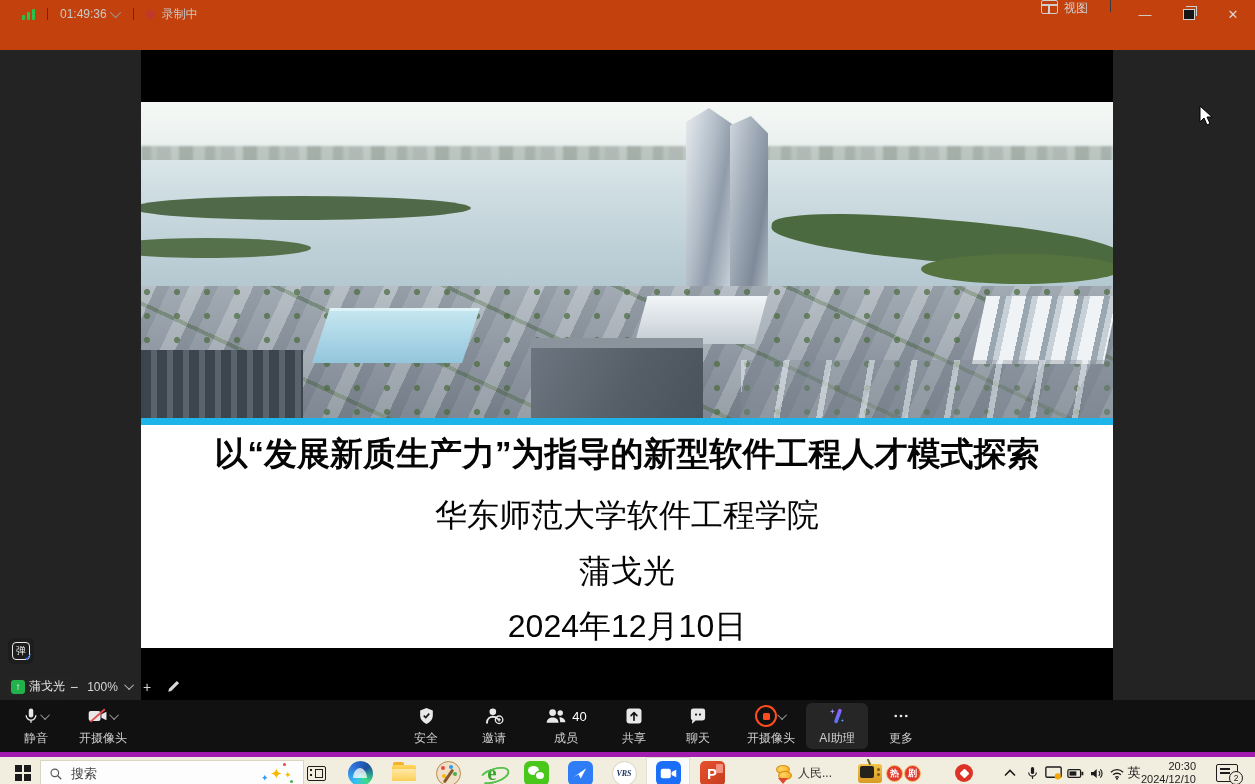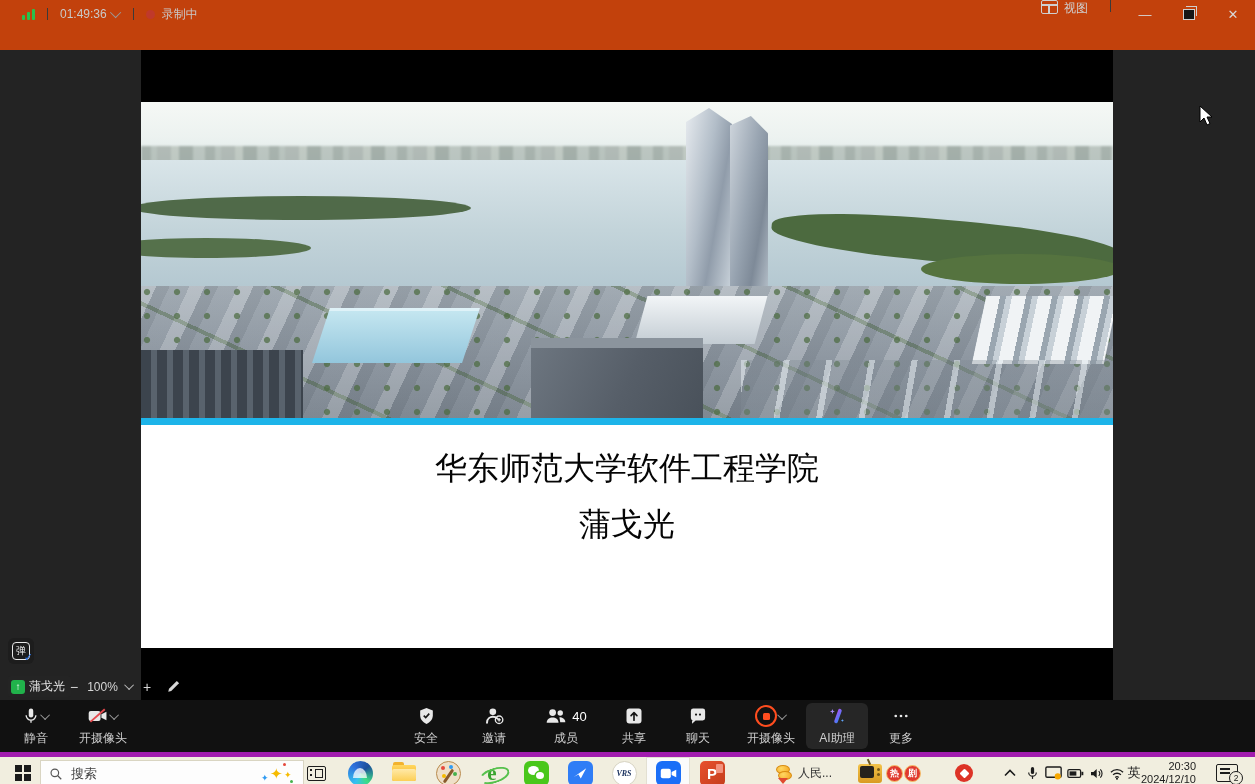--- a/index.html
+++ b/index.html
@@ -220,22 +220,24 @@
         <div class="bld b-white1"></div>
         <div class="bld b-cube"></div>
         <div class="bld b-slabs"></div>
         <div class="bld b-dark"></div>
         <div class="bld b-roads"></div>
       </div>
 
       <div class="cyanbar" style="background:#1db4e9;"></div>
 
       <div class="whitearea">
+        <div class="s-title">以“发展新质生产力”为指导的新型软件工程人才模式探索</div>
         <div class="s-line s-l1">华东师范大学软件工程学院</div>
         <div class="s-line s-l2">蒲戈光</div>
+        <div class="s-line s-l3">2024年12月10日</div>
       </div>
     </div>
   </div>
 
   <svg class="cursor" width="16" height="22" viewBox="0 0 16 22">
     <polygon points="1,1 1,17 5,13 8,20 11,18.5 8,12 13,12" fill="#fff" stroke="#000" stroke-width="1"></polygon>
   </svg>
 
   <div class="danmaku">
     <span class="box">弹</span>

